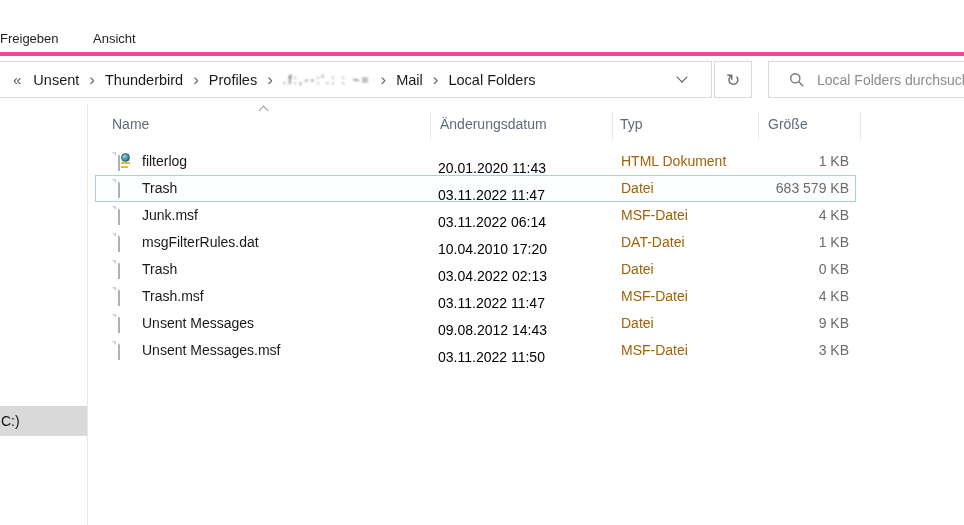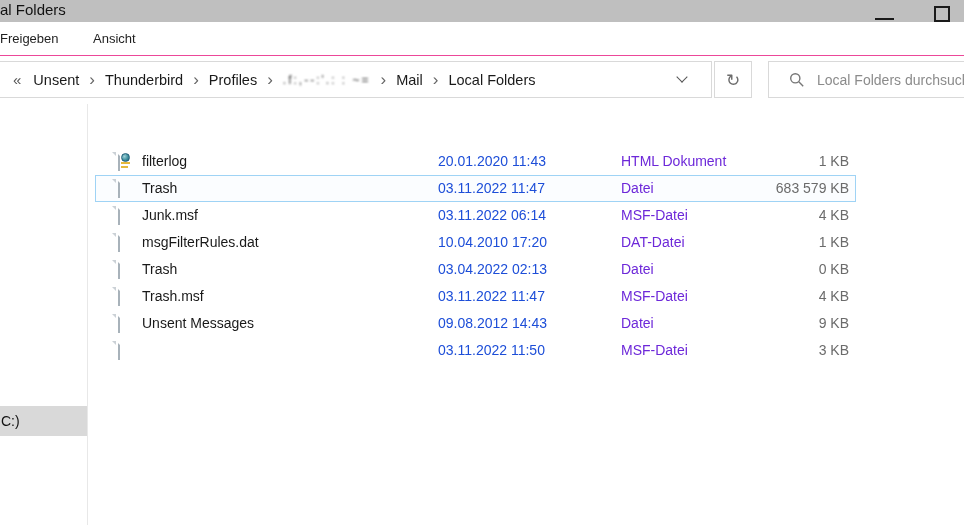--- a/index.html
+++ b/index.html
@@ -8,21 +8,21 @@
   .window { position:relative; width:964px; height:525px; background:#fff; overflow:hidden; }
 
   
   .titlebar { position:absolute; left:0; top:0; width:100%; height:22px; background:#bfbfbf; }
   .title-text { position:absolute; left:0; top:1px; font-size:15px; color:#111; white-space:nowrap; }
   .win-btn { position:absolute; cursor:default; }
   .btn-min { left:875px; top:18px; width:19px; height:2px; background:#1a1a1a; }
   .btn-max { left:934px; top:6px; width:16px; height:16px; border:2px solid #1a1a1a; background:transparent; }
 
   
-  .menubar { position:absolute; left:0; top:22px; width:100%; height:34px; background:#fff; border-bottom:1px solid #ec4899; }
+  .menubar { position:absolute; left:0; top:22px; width:100%; height:34px; background:#fff; border-bottom:4px solid #ec4899; }
   .tab { position:absolute; top:0; height:33px; line-height:33px; font-size:13px; color:#1f1f1f; white-space:nowrap; }
   .tab-freigeben { left:0; }
   .tab-ansicht { left:93px; }
 
   
   .toolbar { position:absolute; left:0; top:56px; width:100%; height:48px; background:#fff; }
   .address-box { position:absolute; left:-2px; top:5px; width:714px; height:37px; border:1px solid #d9d9d9; background:#fff; display:flex; align-items:center; }
   .back-chevrons { margin-left:14px; font-size:15px; color:#555; }
   .breadcrumb { display:flex; align-items:center; margin-left:6px; white-space:nowrap; overflow:hidden; }
   .crumb { font-size:14.5px; color:#1a1a1a; padding:0 6px; }
@@ -54,44 +54,39 @@
   .chev-up { display:block; width:7px; height:7px; border-left:1.5px solid #9a9a9a; border-top:1.5px solid #9a9a9a; transform:rotate(45deg); }
   .col-sep { position:absolute; top:4px; width:1px; height:28px; background:#e6e6e6; }
   .sep-1 { left:342px; } .sep-2 { left:524px; } .sep-3 { left:670px; } .sep-4 { left:772px; }
 
   
   .rows { position:absolute; left:7px; top:44px; }
   .row { position:relative; width:761px; height:27px; border:1px solid transparent; }
   .row.selected { border:1px solid #9fd3f5; background:#fbfdff; }
   .cell { position:absolute; top:4px; font-size:14px; white-space:nowrap; }
   .c-name { left:46px; color:#191919;text-align:right; }
-  .c-date { left:342px; color:#1d4ed8; }
-  .c-type { left:525px; color:#6d28d9; }
+  .c-date { left:342px; color:#000000;margin-top:7px; }
+  .c-type { left:525px; color:#a16207; }
   .c-size { right:6px; color:#6b6b6b; text-align:center; }
 
   
   .icon-holder { position:absolute; left:22px; top:4px; width:16px; height:19px; }
   .doc-icon { position:relative; width:14px; height:18px; background:#fff; border:1px solid #a8b2ba; }
   .doc-icon .fold { position:absolute; top:-1px; right:-1px; width:0; height:0; border-style:solid; border-width:0 4px 4px 0; border-color:transparent #fff transparent transparent; }
   .doc-icon .fold::after { content:""; position:absolute; left:-4px; top:0; width:0; height:0; border-style:solid; border-width:4px 0 0 4px; border-color:#a8b2ba transparent transparent transparent; opacity:.6; }
   .html-icon .line { position:absolute; left:2px; height:2px; background:#e5b93c; }
   .html-icon .l1 { top:9px; width:9px; }
   .html-icon .l2 { top:13px; width:7px; }
   .html-icon .globe { position:absolute; left:2px; top:0px; width:9px; height:9px; border-radius:50%; background:radial-gradient(circle at 35% 35%, #9fd2d8 0%, #3f8f9e 55%, #1f5e78 100%); border:1px solid #24607a; }
 </style>
 </head>
 <body>
 
 <div class="window">
 
-  <div class="titlebar">
-    <span class="title-text">al Folders</span>
-    <span class="win-btn btn-min"></span>
-    <span class="win-btn btn-max"></span>
-  </div>
 
   <div class="menubar">
     <span class="tab tab-freigeben">Freigeben</span>
     <span class="tab tab-ansicht">Ansicht</span>
   </div>
 
   <div class="toolbar">
     <div class="address-box">
       <span class="back-chevrons">«</span>
       <span class="breadcrumb">
@@ -124,20 +119,33 @@
   </div>
 
   <div class="main">
     <div class="sidebar">
       <div class="drive-item">
         <span>C:)</span>
       </div>
     </div>
 
     <div class="file-area">
+      <div class="header-row">
+        <span class="sort-caret">
+            <i class="chev-up"></i>
+          </span>
+        <span class="col-header col-h-name">Name</span>
+        <span class="col-header col-h-date">Änderungsdatum</span>
+        <span class="col-header col-h-type">Typ</span>
+        <span class="col-header col-h-size">Größe</span>
+        <span class="col-sep sep-1"></span>
+        <span class="col-sep sep-2"></span>
+        <span class="col-sep sep-3"></span>
+        <span class="col-sep sep-4"></span>
+      </div>
       <div class="rows">
   <div class="row">
     <span class="icon-holder">
       <span class="doc-icon html-icon"><span class="fold"></span>
         <span class="globe"></span><span class="line l1"></span><span class="line l2"></span>
       </span>
     </span>
     <span class="cell c-name">filterlog</span>
     <span class="cell c-date">20.01.2020 11:43</span>
     <span class="cell c-type">HTML Dokument</span>
@@ -215,20 +223,21 @@
     <span class="cell c-type">Datei</span>
     <span class="cell c-size">9 KB</span>
   </div>
 
   <div class="row">
     <span class="icon-holder">
       <span class="doc-icon"><span class="fold"></span>
         <span class="globe"></span><span class="line l1"></span><span class="line l2"></span>
       </span>
     </span>
+    <span class="cell c-name">Unsent Messages.msf</span>
     <span class="cell c-date">03.11.2022 11:50</span>
     <span class="cell c-type">MSF-Datei</span>
     <span class="cell c-size">3 KB</span>
   </div>
 </div>
     </div>
   </div>
 
 </div>
 

